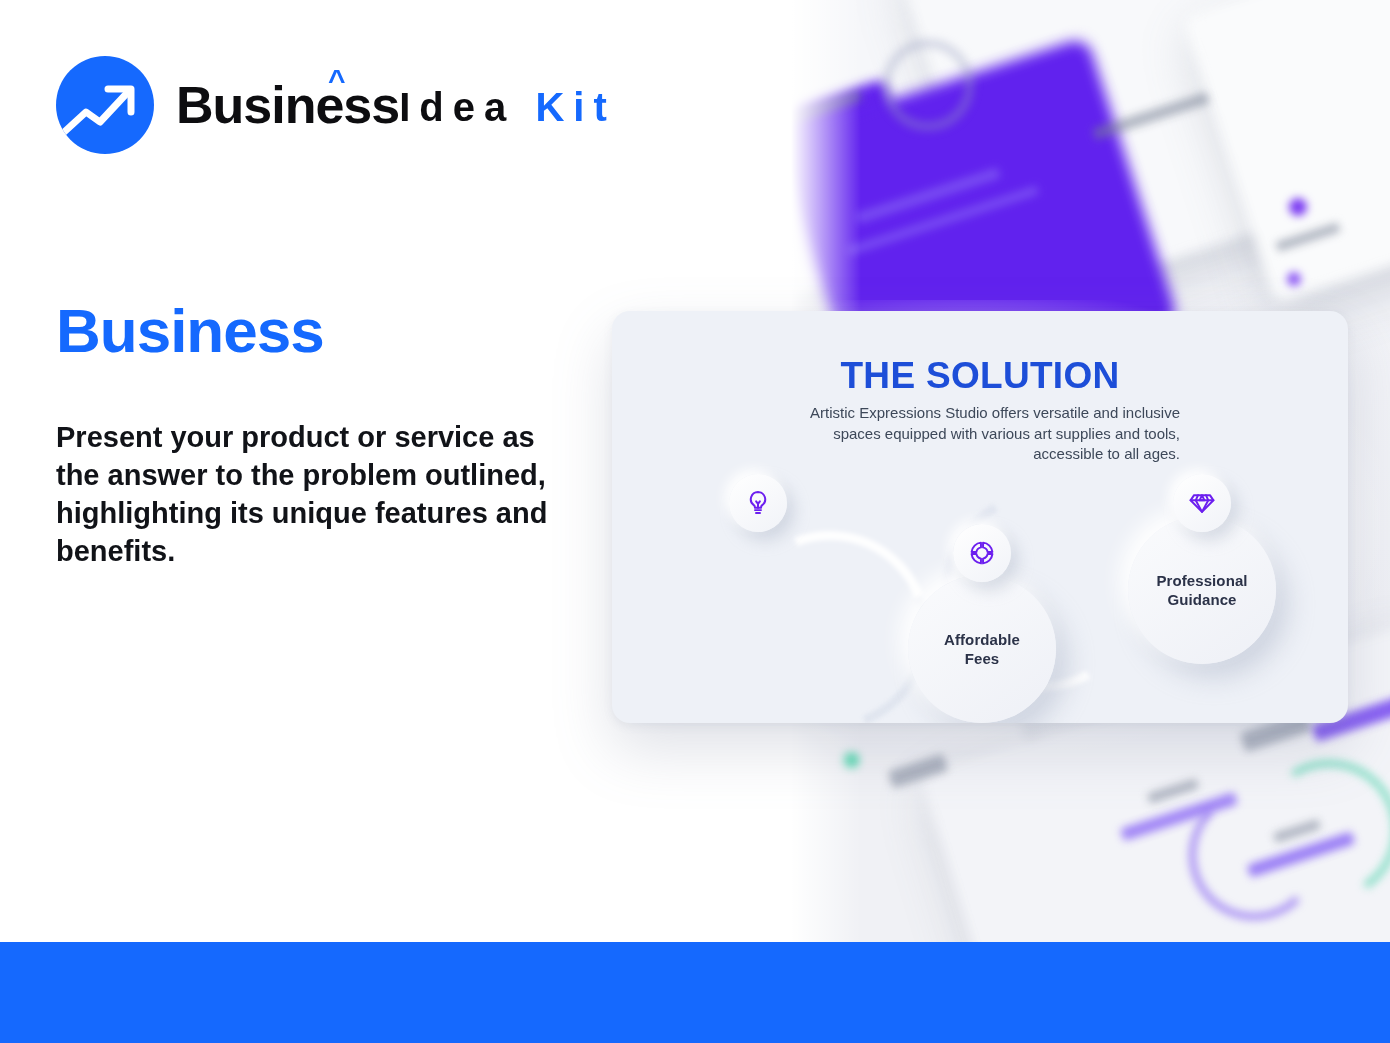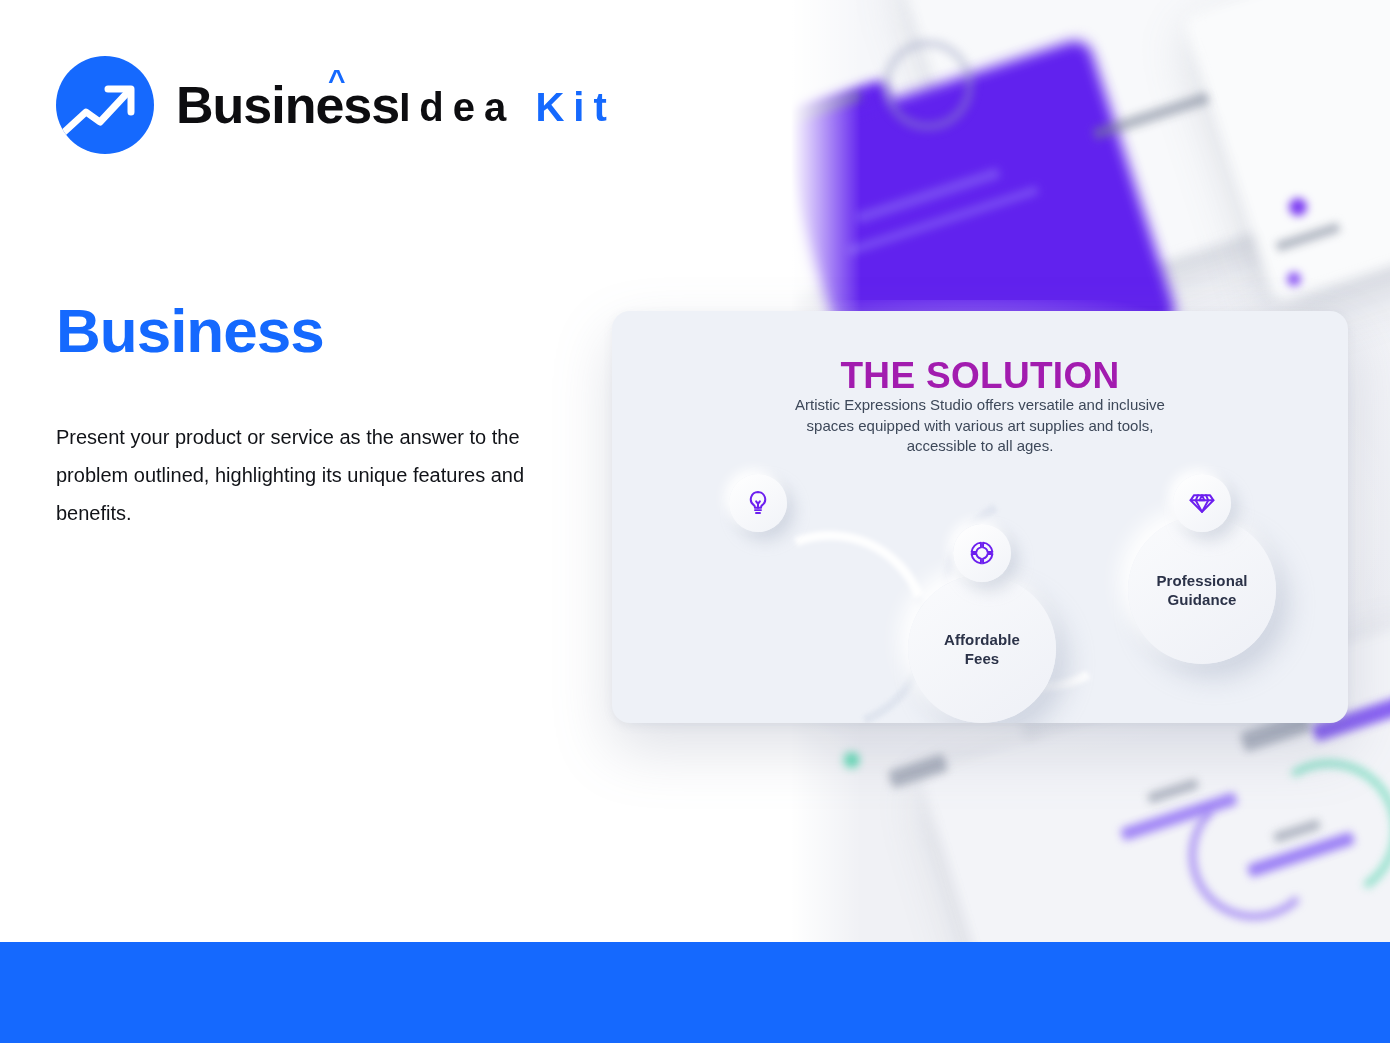--- a/index.html
+++ b/index.html
@@ -138,42 +138,42 @@
   .logo-bottom .kit { color:#1569fe; }
 
   .page-title {
     position:absolute; left:56px; top:295px;
     font-size:62px; font-weight:700; color:#1569fe; letter-spacing:-1px;
   }
   .body-copy {
     position:absolute; left:56px; top:418px; width:530px;
   }
   .body-copy p {
-    font-size:20px; line-height:38px; color:#111318; font-weight:400;
+    font-size:29px; line-height:38px; color:#111318; font-weight:700;
   }
   .body-copy p + p { margin-top:34px; }
 
   
   .solution-card {
     position:absolute;
     left:612px; top:311px; width:736px; height:412px;
     background:#eef1f7;
     border-radius:18px;
     box-shadow:0 26px 60px rgba(110,120,145,.22), 0 3px 10px rgba(110,120,145,.10);
     overflow:hidden;
   }
   .sc-title {
     position:absolute; left:0; right:0; top:44px;
     text-align:center;
     font-size:37px; font-weight:700; letter-spacing:.3px;
-    color:#a21caf;
+    color:#1d4ed8;
   }
   .sc-desc {
-    position:absolute; left:168px; width:400px; top:84px;
-    text-align:center;
+    position:absolute; left:168px; width:400px; top:92px;
+    text-align:right;
     font-size:15px; line-height:20.5px;
     color:#3d4859;
   }
 
   
   .nodes { position:absolute; left:0; top:0; right:0; bottom:0; }
   .connector {
     position:absolute;
     border-radius:50%;
     border:9px solid transparent;

